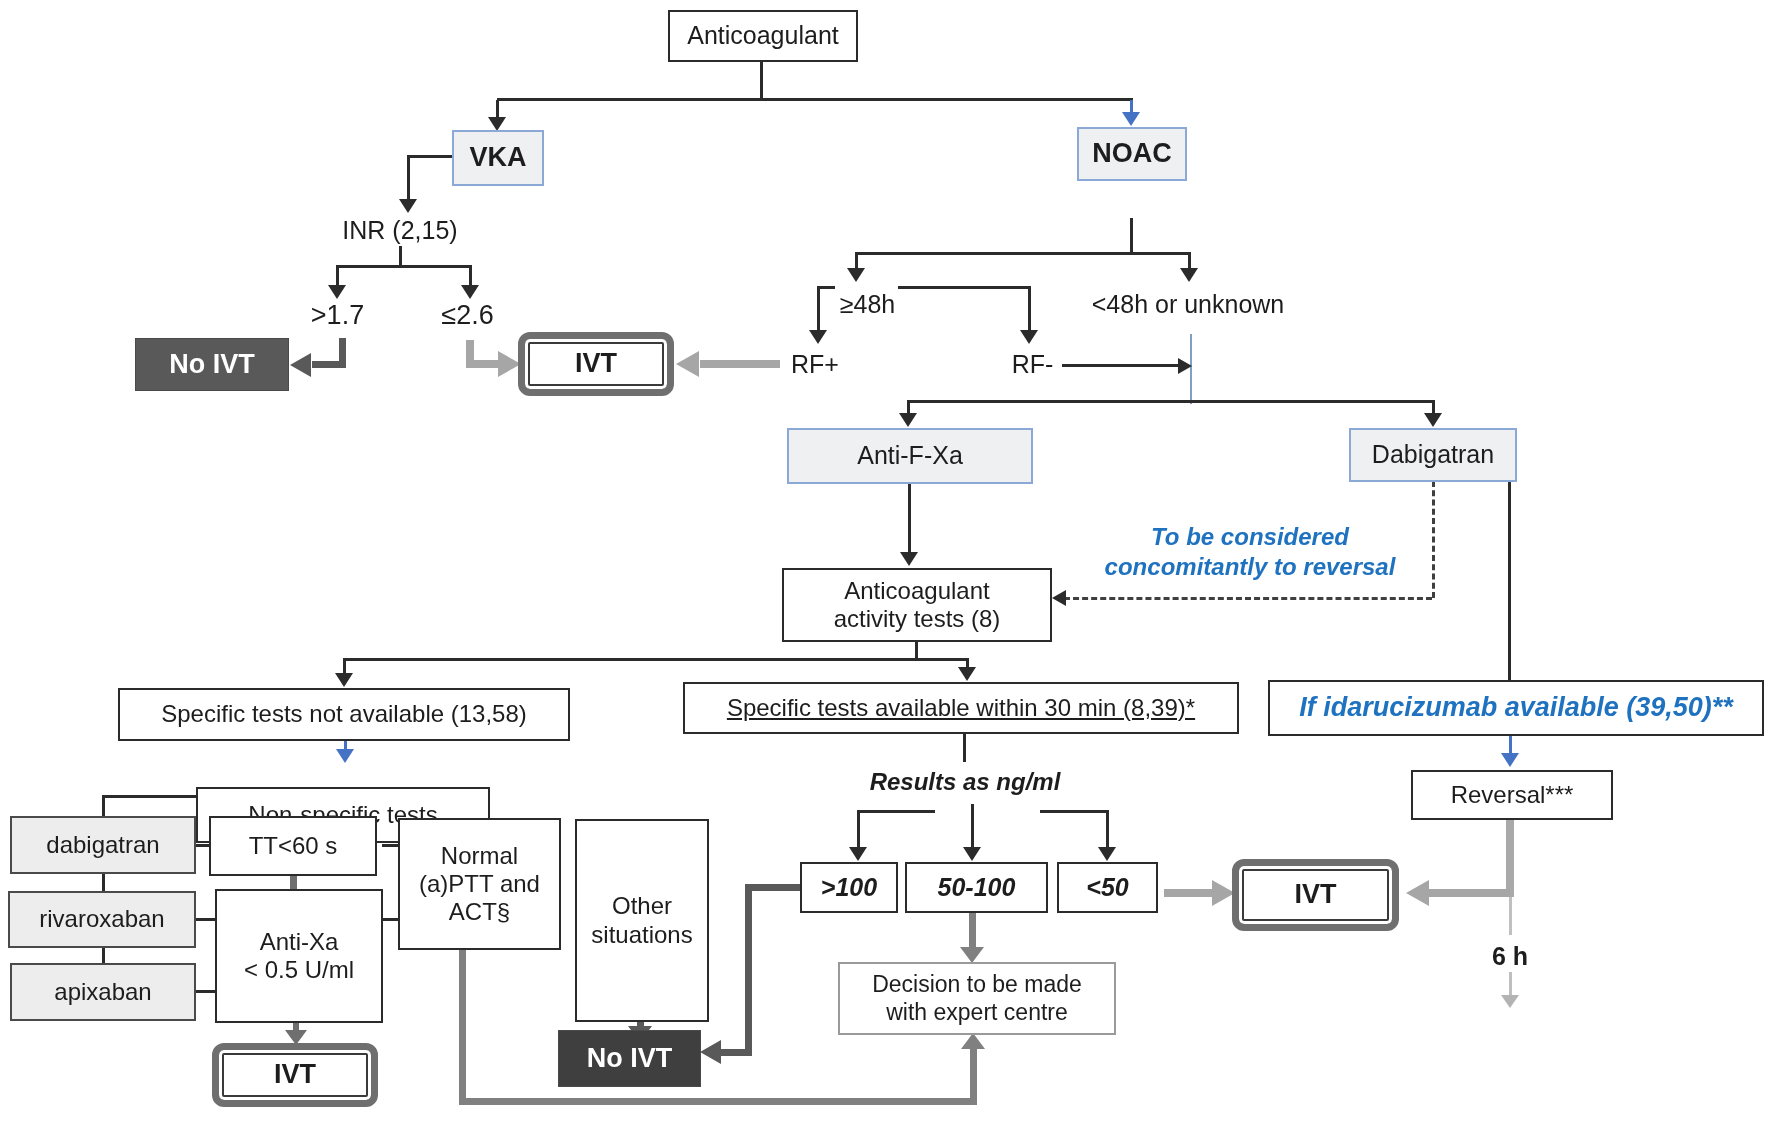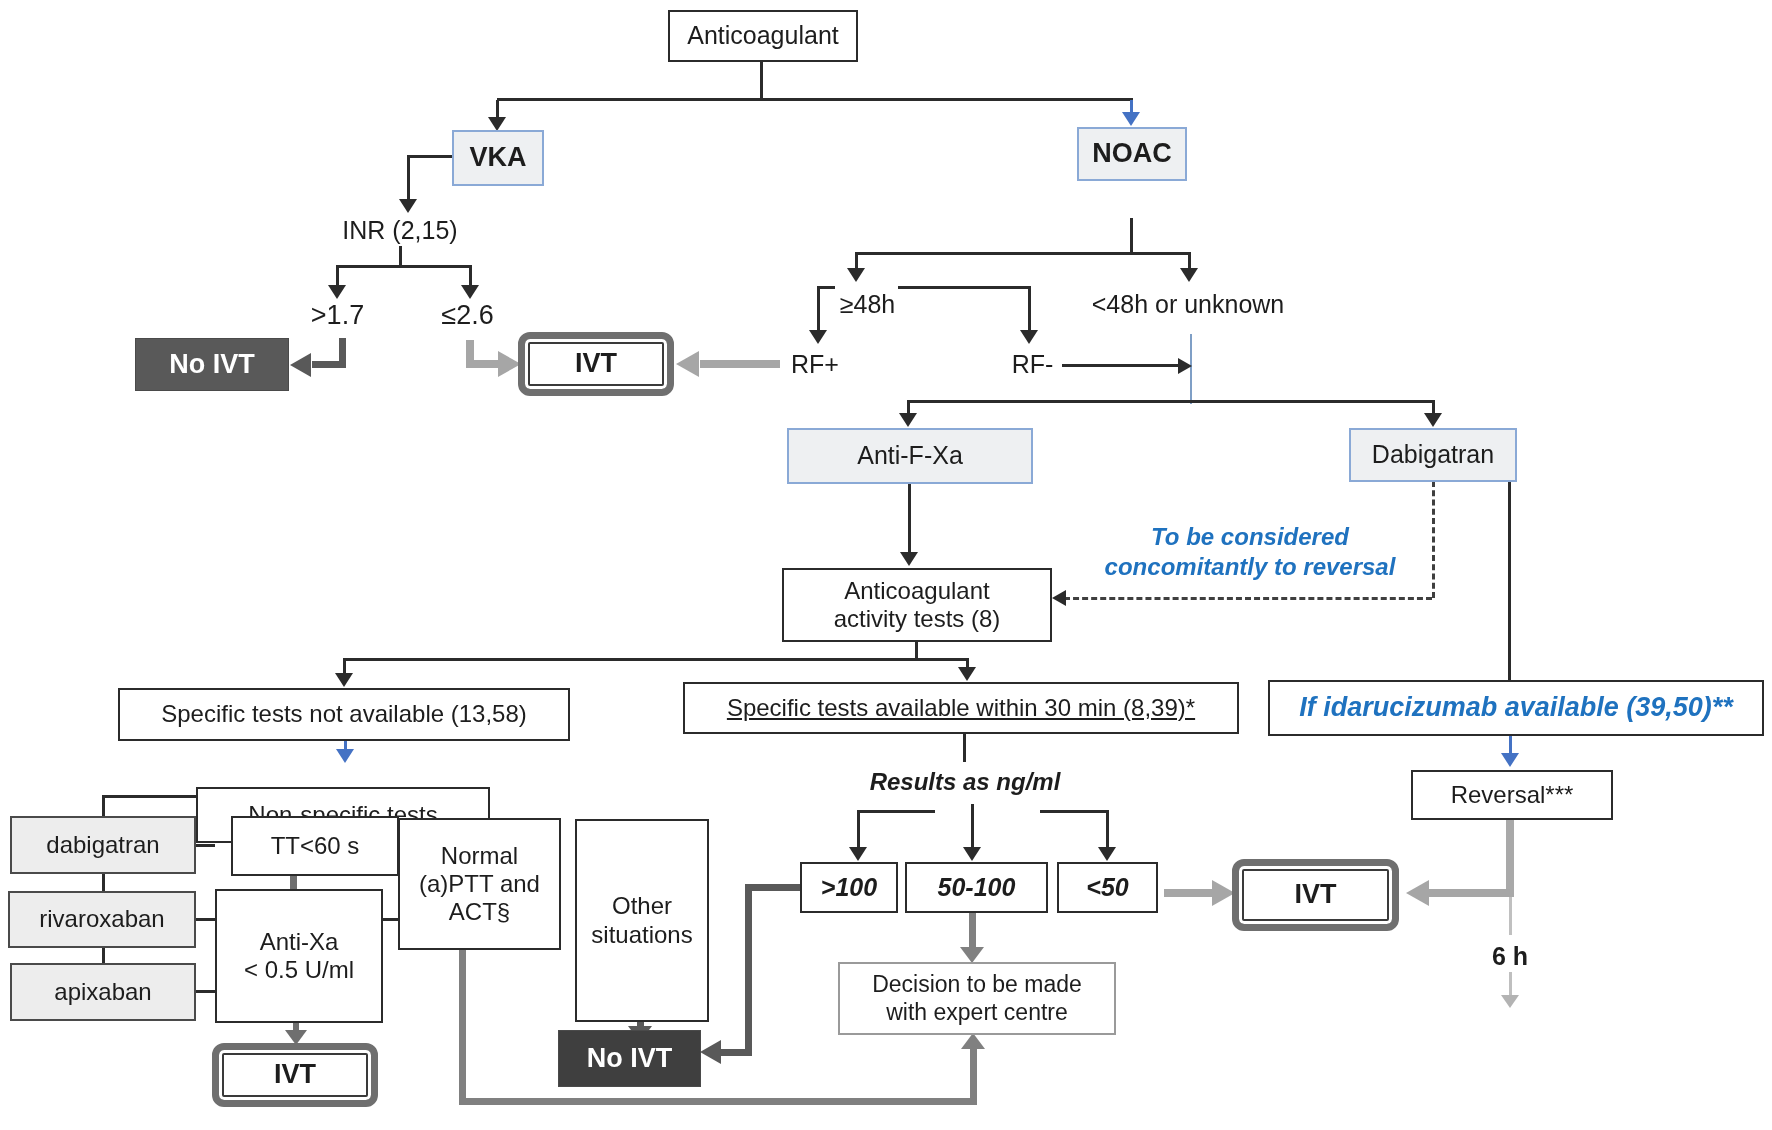--- a/index.html
+++ b/index.html
@@ -149,21 +149,21 @@
   <div class="box blue" style="left:1349px;top:428px;width:168px;height:54px;font-size:25px;">Dabigatran</div>
   <div class="box" style="left:782px;top:568px;width:270px;height:74px;">Anticoagulant
 activity tests (8)</div>
   <div class="box" style="left:118px;top:688px;width:452px;height:53px;">Specific tests not available (13,58)</div>
   <div class="box" style="left:683px;top:682px;width:556px;height:52px;text-decoration:underline;">Specific tests available within 30 min (8,39)*</div>
   <div class="box bluetext" style="left:1268px;top:680px;width:496px;height:56px;font-size:27px;">If idarucizumab available (39,50)**</div>
   <div class="box" style="left:196px;top:768px;width:294px;height:56px;margin-top:19px;">Non-specific tests</div>
   <div class="box grayfill" style="left:10px;top:816px;width:186px;height:58px;">dabigatran</div>
   <div class="box grayfill" style="left:8px;top:891px;width:188px;height:57px;">rivaroxaban</div>
   <div class="box grayfill" style="left:10px;top:963px;width:186px;height:58px;">apixaban</div>
-  <div class="box" style="left:231px;top:816px;width:168px;height:60px;">TT&lt;60 s</div>
+  <div class="box" style="left:209px;top:816px;width:168px;height:60px;">TT&lt;60 s</div>
   <div class="box" style="left:215px;top:889px;width:168px;height:134px;">Anti-Xa
 &lt; 0.5 U/ml</div>
   <div class="box" style="left:398px;top:818px;width:163px;height:132px;">Normal
 (a)PTT and
 ACT§</div>
   <div class="box" style="left:575px;top:819px;width:134px;height:203px;">Other
 situations</div>
   <div class="box ivtbox" style="left:212px;top:1043px;width:166px;height:64px;">IVT</div>
   <div class="box darkbox darkbox2" style="left:558px;top:1030px;width:143px;height:57px;">No IVT</div>
   <div class="box bi" style="left:800px;top:862px;width:98px;height:51px;font-size:25px;">&gt;100</div>

